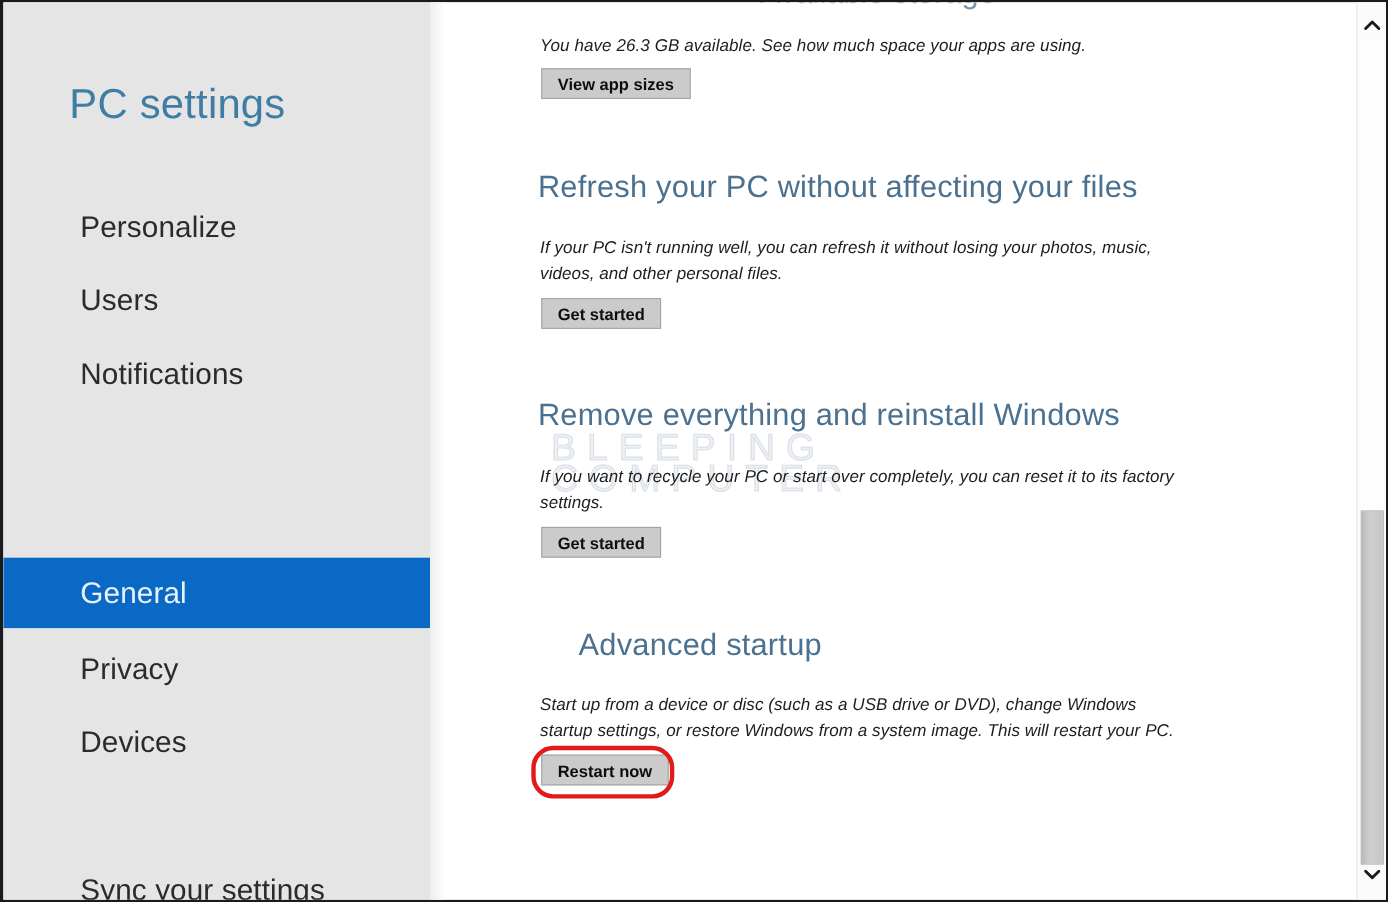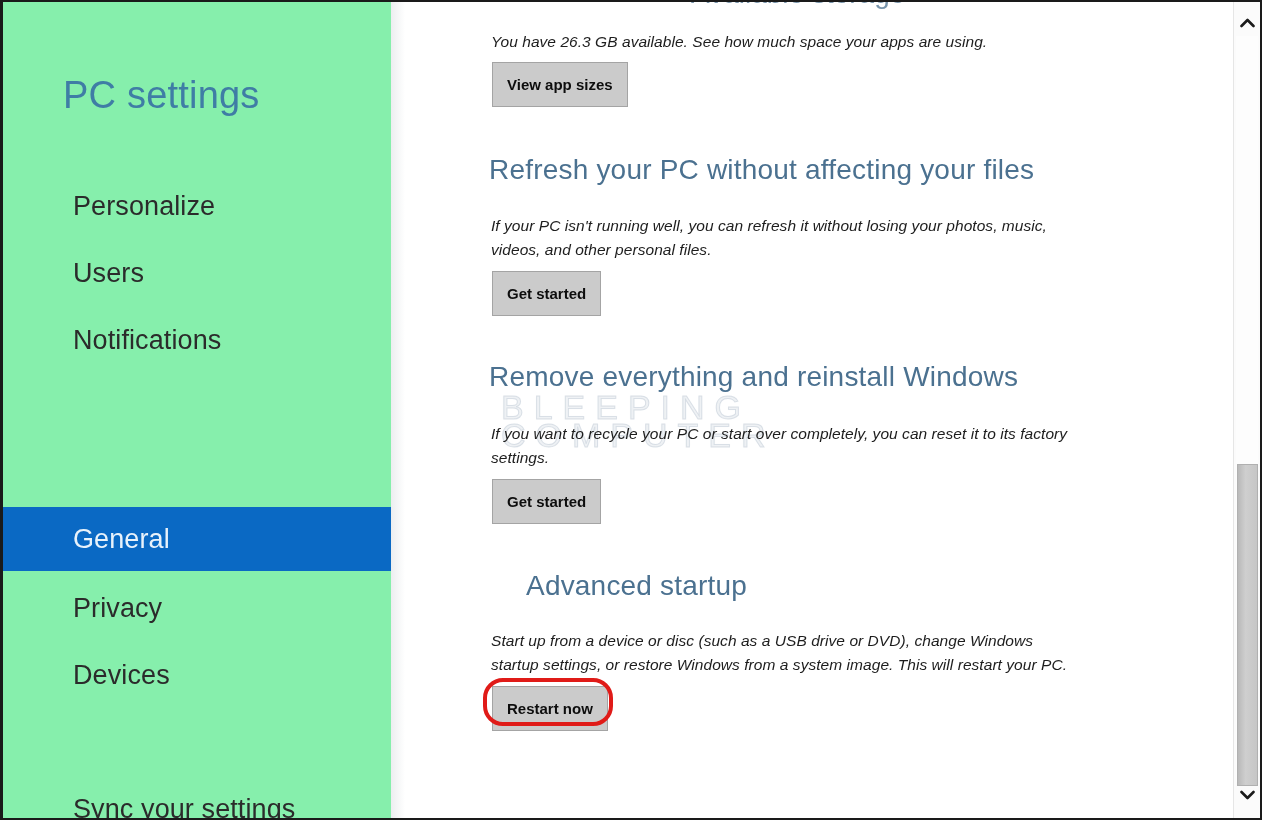--- a/index.html
+++ b/index.html
@@ -27,21 +27,21 @@
     overflow: hidden;
   }
 
   
   #sidebar {
     position: absolute;
     left: 0;
     top: 0;
     width: 388px;
     height: 816px;
-    background: #86efac;
+    background: #e5e5e5;
   }
 
   #sidebar-title {
     position: absolute;
     left: 60px;
     top: 72px;
     font-size: 38px;
     font-weight: 300;
     color: #3f7da5;
     letter-spacing: 0.2px;
@@ -115,21 +115,21 @@
 
   .win-button {
     position: absolute;
     background: #cbcbcb;
     border: 1px solid #a4a4a4;
     color: #0d0d0d;
     font-size: 15px;
     font-weight: bold;
     font-family: "Liberation Sans", sans-serif;
     padding: 0 14px;
-    height: 45px;
+    height: 28px;
     line-height: 30px;
     box-sizing: border-box;
     white-space: nowrap;
     cursor: pointer;
   }
 
   
   #clipped-heading {
     position: absolute;
     left: 300px;

